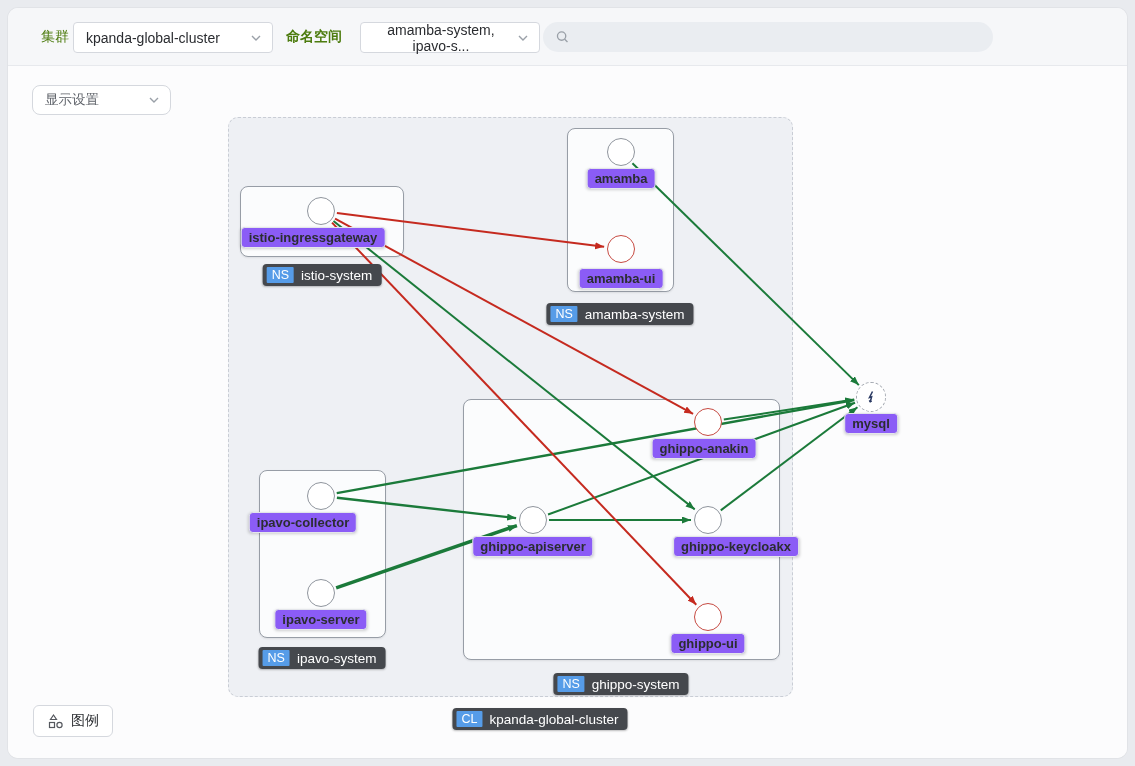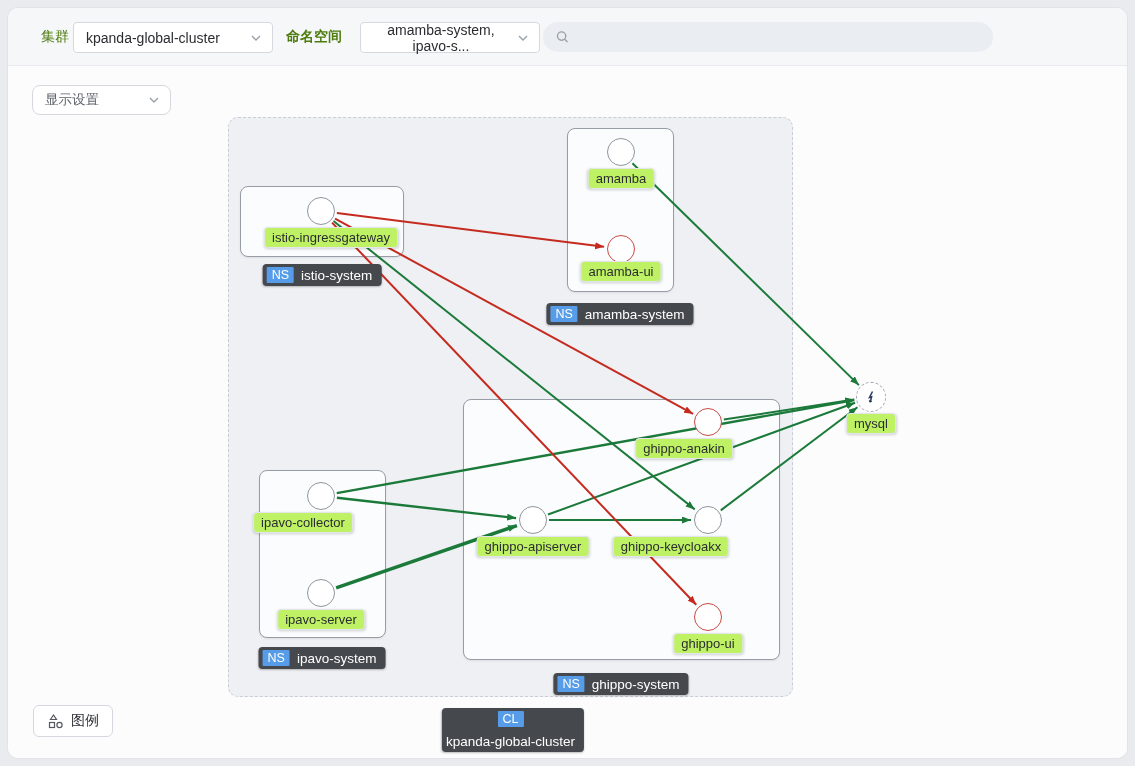--- a/index.html
+++ b/index.html
@@ -13,21 +13,21 @@
   .search input { border:none; outline:none; background:transparent; font-size:14px; color:#2a2c30; width:100%; font-family:inherit; }
   .canvas { position:relative; width:100%; height:692px; background:#fcfcfd; }
   .display-select { position:absolute; left:24px; top:19px; width:139px; height:30px; background:#fff; border:1px solid #d5d8de; border-radius:8px; display:flex; align-items:center; justify-content:space-between; padding:0 10px 0 12px; font-size:13.5px; color:#5e6269; cursor:pointer; z-index:30; }
   .legend-btn { position:absolute; left:25px; top:639px; height:32px; background:#fff; border:1px solid #d5d8de; border-radius:6px; display:flex; align-items:center; gap:7px; padding:0 13px; font-size:14px; color:#2a2c30; cursor:pointer; z-index:30; }
   .cluster-box { position:absolute; background:#eef0f4; border:1px dashed #c9cdd5; border-radius:10px; z-index:1; }
   .ns-box { position:absolute; background:#fbfcfd; border:1px solid #979da6; border-radius:8px; box-shadow:0 1px 2px rgba(0,0,0,0.08); z-index:2; }
   svg.edges { position:absolute; left:0; top:0; z-index:5; }
   .node { position:absolute; width:28px; height:28px; border-radius:50%; background:#fff; border:1.6px solid #8f959d; z-index:10; cursor:pointer; }
   .node.error { border-color:#c64a42; }
   .node.external { border-style:dashed; border-color:#a3a8b0; width:30px; height:30px; display:flex; align-items:center; justify-content:center; }
-  .node-label { position:absolute; transform:translateX(-50%); background:#bef264; border:1px solid #e3e5ea; border-radius:4px; box-shadow:0 1px 3px rgba(0,0,0,0.18); padding:2px 7px; font-size:13px; color:#2b2d31; white-space:nowrap; z-index:15; }
+  .node-label { position:absolute; transform:translateX(-50%); background:#8b5cf6; border:1px solid #e3e5ea; border-radius:4px; box-shadow:0 1px 3px rgba(0,0,0,0.18); padding:2px 7px; font-size:13px; color:#2b2d31; white-space:nowrap; z-index:15;font-weight:bold; }
   .badge { position:absolute; transform:translateX(-50%); background:#45484d; border-radius:4px; padding:3px 9px 3px 4px; display:flex; align-items:center; gap:7px; font-size:13.5px; color:#fff; white-space:nowrap; z-index:20; box-shadow:0 1px 2px rgba(0,0,0,0.25); }
   .chip { background:#569ce8; border-radius:1px; padding:1px 5px; font-size:12.5px; color:#fff; }
 </style>
 </head>
 <body>
 
 <div class="window">
 
   <div class="topbar">
     <div class="tb-label" style="left:33px;">集群</div>
@@ -83,31 +83,31 @@
           <line x1="328.74693318357913" y1="427.16555202695577" x2="846.2688834924472" y2="334.0116009713595" stroke="#1b7a3a" stroke-width="2.4" marker-end="url(#arrow-ok)"></line>
           <line x1="328.8984474930393" y1="431.799824244495" x2="508.1078995386457" y2="452.08768674022406" stroke="#1b7a3a" stroke-width="2.4" marker-end="url(#arrow-ok)"></line>
           <line x1="328.12824128191414" y1="521.7907471057559" x2="508.92624363796625" y2="459.53483120013425" stroke="#1b7a3a" stroke-width="3.4" marker-end="url(#arrow-ok)"></line>
           <line x1="541" y1="454" x2="683" y2="454" stroke="#1b7a3a" stroke-width="2" marker-end="url(#arrow-ok)"></line>
           <line x1="325.5033514773095" y1="154.9832961407975" x2="686.7151890553587" y2="443.39274785040266" stroke="#1b7a3a" stroke-width="2" marker-end="url(#arrow-ok)"></line>
           <line x1="328.8731686242818" y1="147.01060135907568" x2="596.1347583367007" y2="180.8637360559821" stroke="#c52a1f" stroke-width="2" marker-end="url(#arrow-error)"></line>
           <line x1="327.0477161596311" y1="152.6590907226929" x2="685.074301580392" y2="347.8622161071388" stroke="#c52a1f" stroke-width="2" marker-end="url(#arrow-error)"></line>
           <line x1="324.03946780845024" y1="156.58145718405893" x2="688.2705654535216" y2="538.6947017419374" stroke="#c52a1f" stroke-width="2" marker-end="url(#arrow-error)"></line>
         </svg>
         <div class="node" style="left: 299px; top: 131px;"></div>
-        <div class="node-label" style="left: 323px; top: 161px;">istio-ingressgateway</div>
+        <div class="node-label" style="left: 305px; top: 161px;">istio-ingressgateway</div>
         <div class="node" style="left: 599px; top: 72px;"></div>
         <div class="node-label" style="left: 613px; top: 102px;">amamba</div>
         <div class="node error" style="left: 599px; top: 169px;"></div>
-        <div class="node-label" style="left: 613px; top: 195px;">amamba-ui</div>
+        <div class="node-label" style="left: 613px; top: 202px;">amamba-ui</div>
         <div class="node error" style="left: 686px; top: 342px;"></div>
-        <div class="node-label" style="left: 676px; top: 372px;">ghippo-anakin</div>
+        <div class="node-label" style="left: 696px; top: 372px;">ghippo-anakin</div>
         <div class="node" style="left: 511px; top: 440px;"></div>
         <div class="node-label" style="left: 525px; top: 470px;">ghippo-apiserver</div>
         <div class="node" style="left: 686px; top: 440px;"></div>
-        <div class="node-label" style="left: 663px; top: 470px;">ghippo-keycloakx</div>
+        <div class="node-label" style="left: 728px; top: 470px;">ghippo-keycloakx</div>
         <div class="node error" style="left: 686px; top: 537px;"></div>
         <div class="node-label" style="left: 700px; top: 567px;">ghippo-ui</div>
         <div class="node" style="left: 299px; top: 416px;"></div>
         <div class="node-label" style="left: 295px; top: 446px;">ipavo-collector</div>
         <div class="node" style="left: 299px; top: 513px;"></div>
         <div class="node-label" style="left: 313px; top: 543px;">ipavo-server</div>
         <div class="node external" style="left: 848px; top: 316px;">
           <svg width="16" height="16" viewBox="0 0 16 16">
             <path d="M9.5 2.5 L6.5 8.5 L8.6 7.8 L7.2 13" fill="none" stroke="#2b3a63" stroke-width="1.5"></path>
             <path d="M6.2 11.4 L7.2 13 L8.8 12.1" fill="none" stroke="#2b3a63" stroke-width="1.2"></path>
@@ -123,21 +123,21 @@
           <span>amamba-system</span>
         </div>
         <div class="badge" style="left: 314px; top: 581px;">
           <span class="chip">NS</span>
           <span>ipavo-system</span>
         </div>
         <div class="badge" style="left: 613px; top: 607px;">
           <span class="chip">NS</span>
           <span>ghippo-system</span>
         </div>
-        <div class="badge" style="left: 505px; top: 642px; flex-direction: column;">
+        <div class="badge" style="left: 532px; top: 642px;">
           <span class="chip">CL</span>
           <span>kpanda-global-cluster</span>
         </div>
       </div>
 
     <div class="legend-btn">
       <svg width="17" height="17" viewBox="0 0 17 17">
         <path d="M6.5 2 L9.5 6.5 L3.5 6.5 Z" fill="none" stroke="#55585e" stroke-width="1.2"></path>
         <rect x="2.5" y="9.5" width="5" height="5" fill="none" stroke="#55585e" stroke-width="1.2"></rect>
         <circle cx="12.5" cy="12" r="2.6" fill="none" stroke="#55585e" stroke-width="1.2"></circle>

